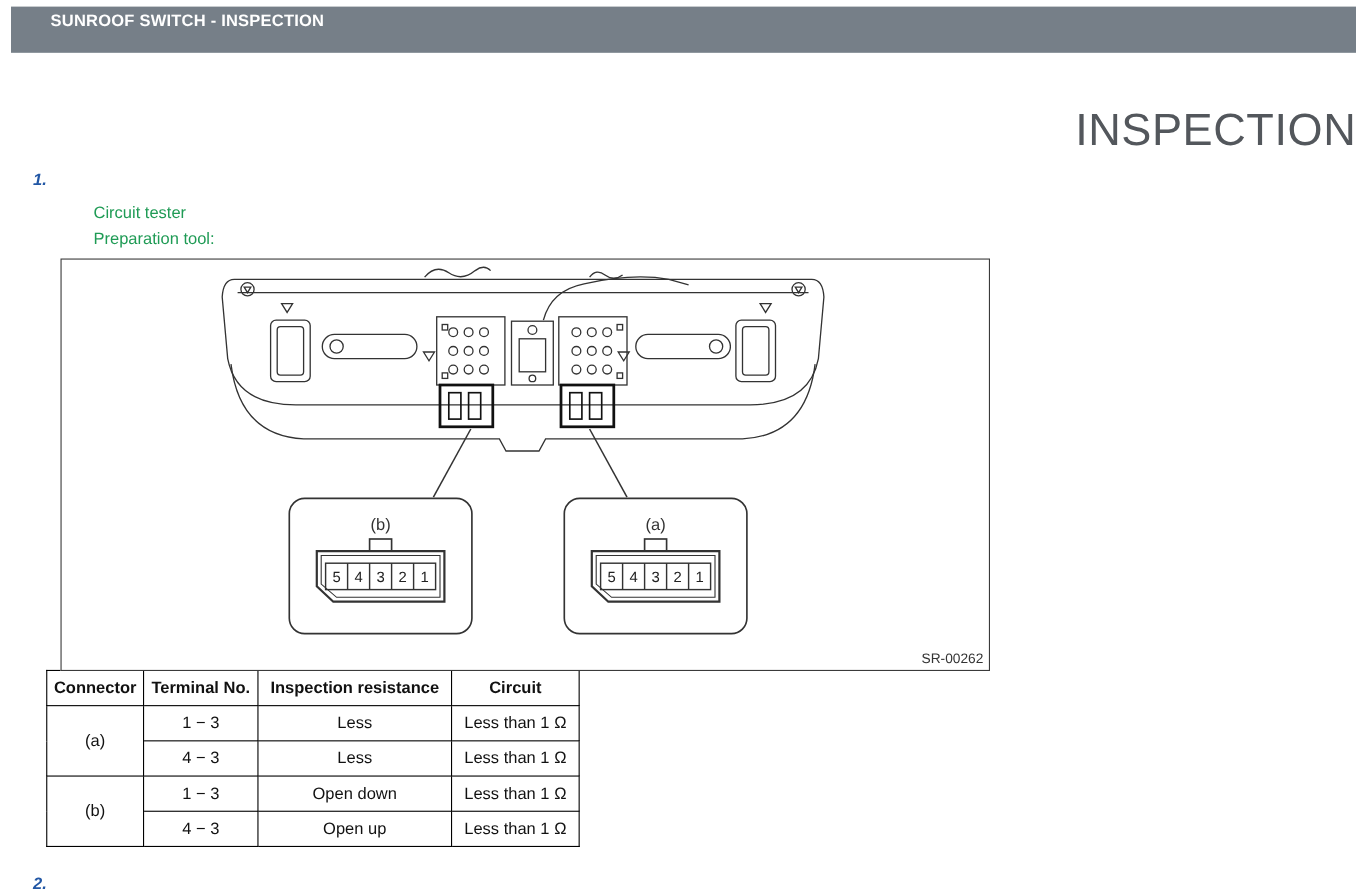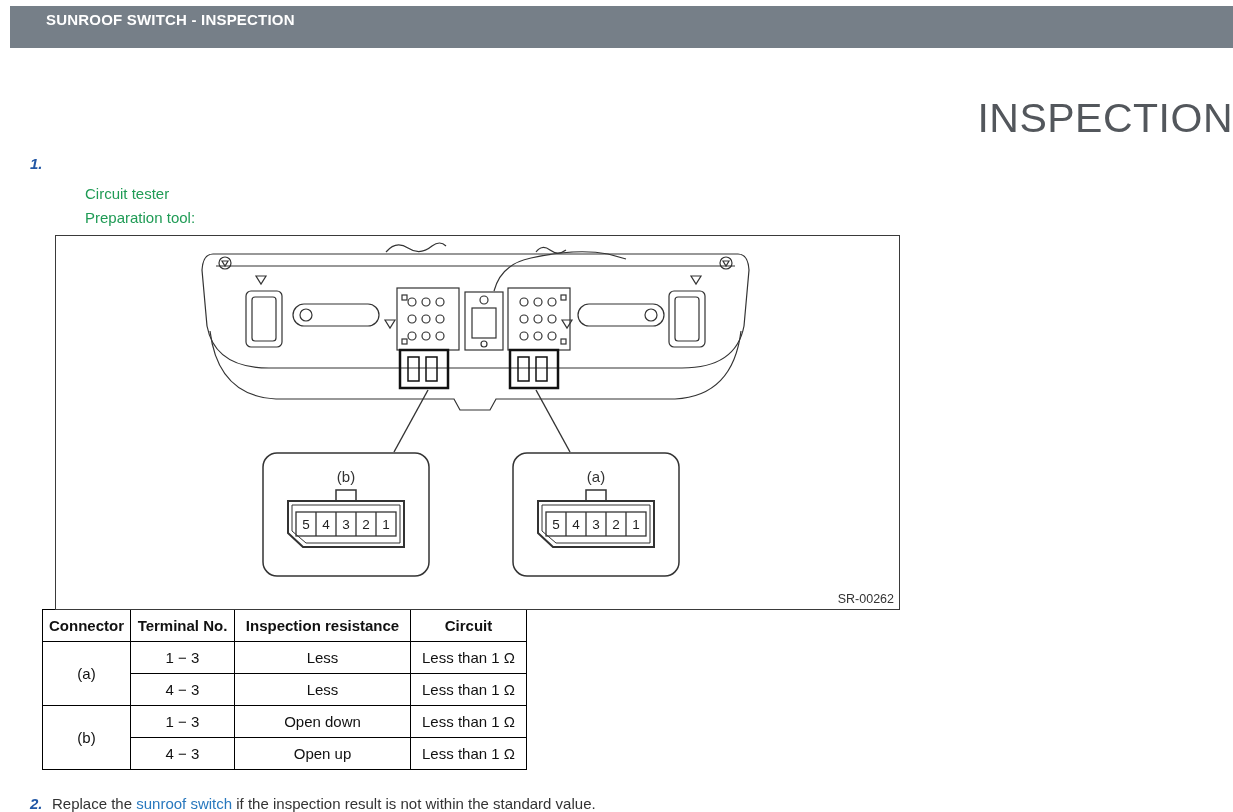--- a/index.html
+++ b/index.html
@@ -266,14 +266,13 @@
     <tr>
       <td>4 − 3</td>
       <td>Open up</td>
       <td>Less than 1 Ω</td>
     </tr>
   </tbody>
 </table>
 
 <div class="step second">
   <span class="step-num">2.</span>
-  <span><span>Replace the </span><span class="link">sunroof switch</span><span> if the inspection result is not within the standard value.</span></span>
 </div>
 
 </body></html>

